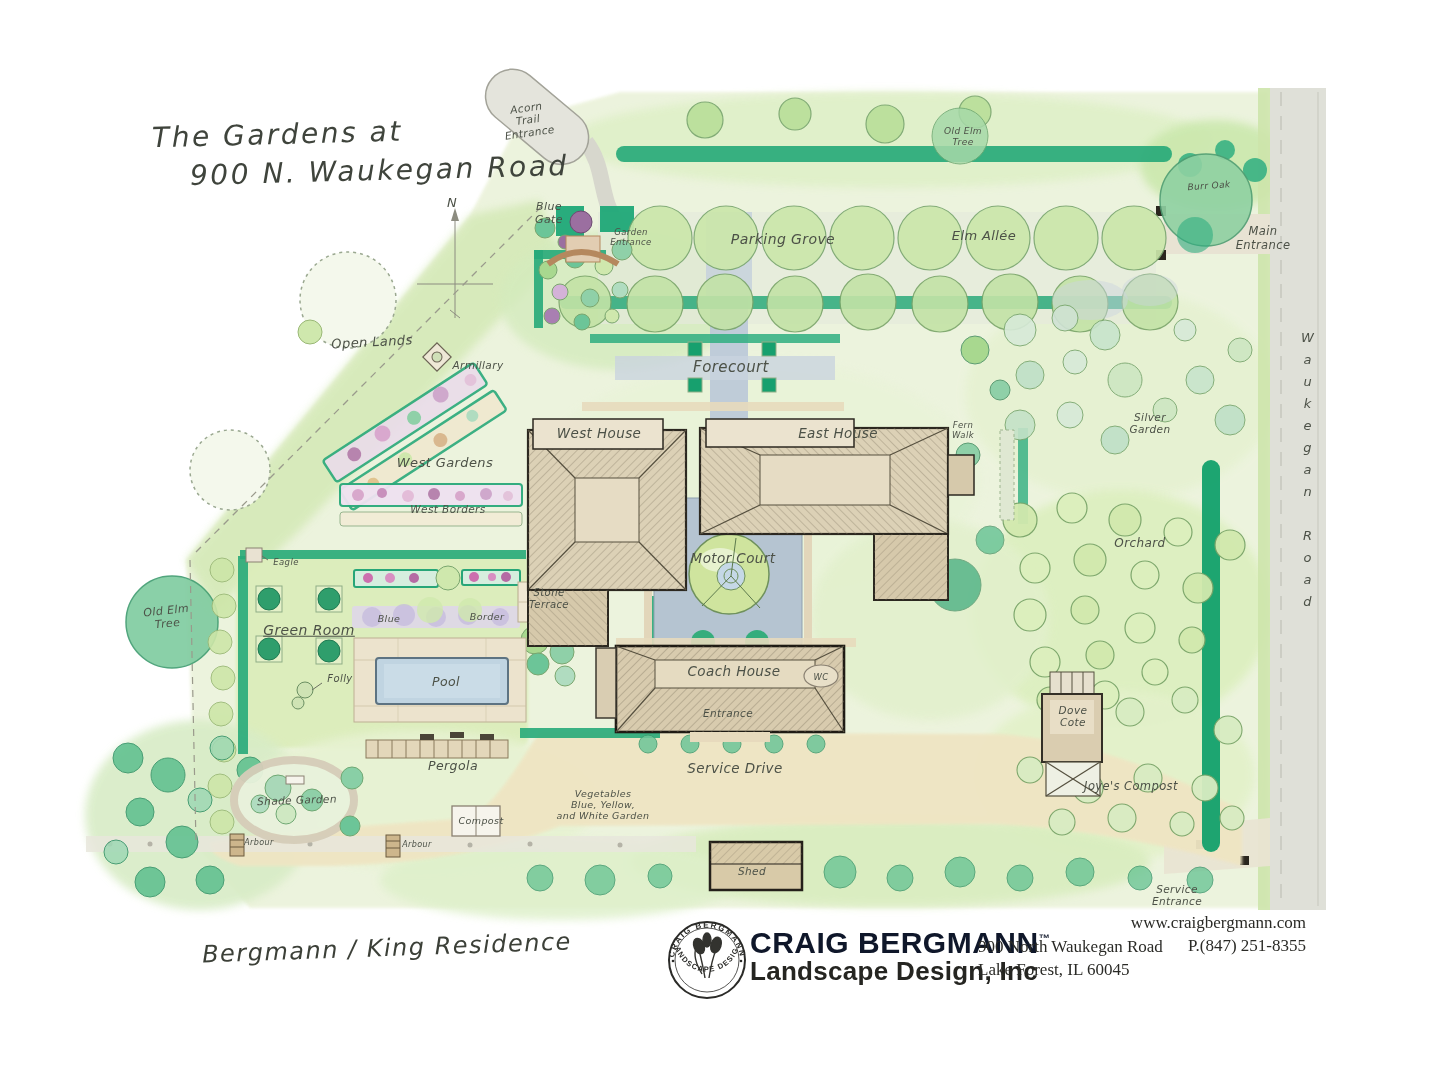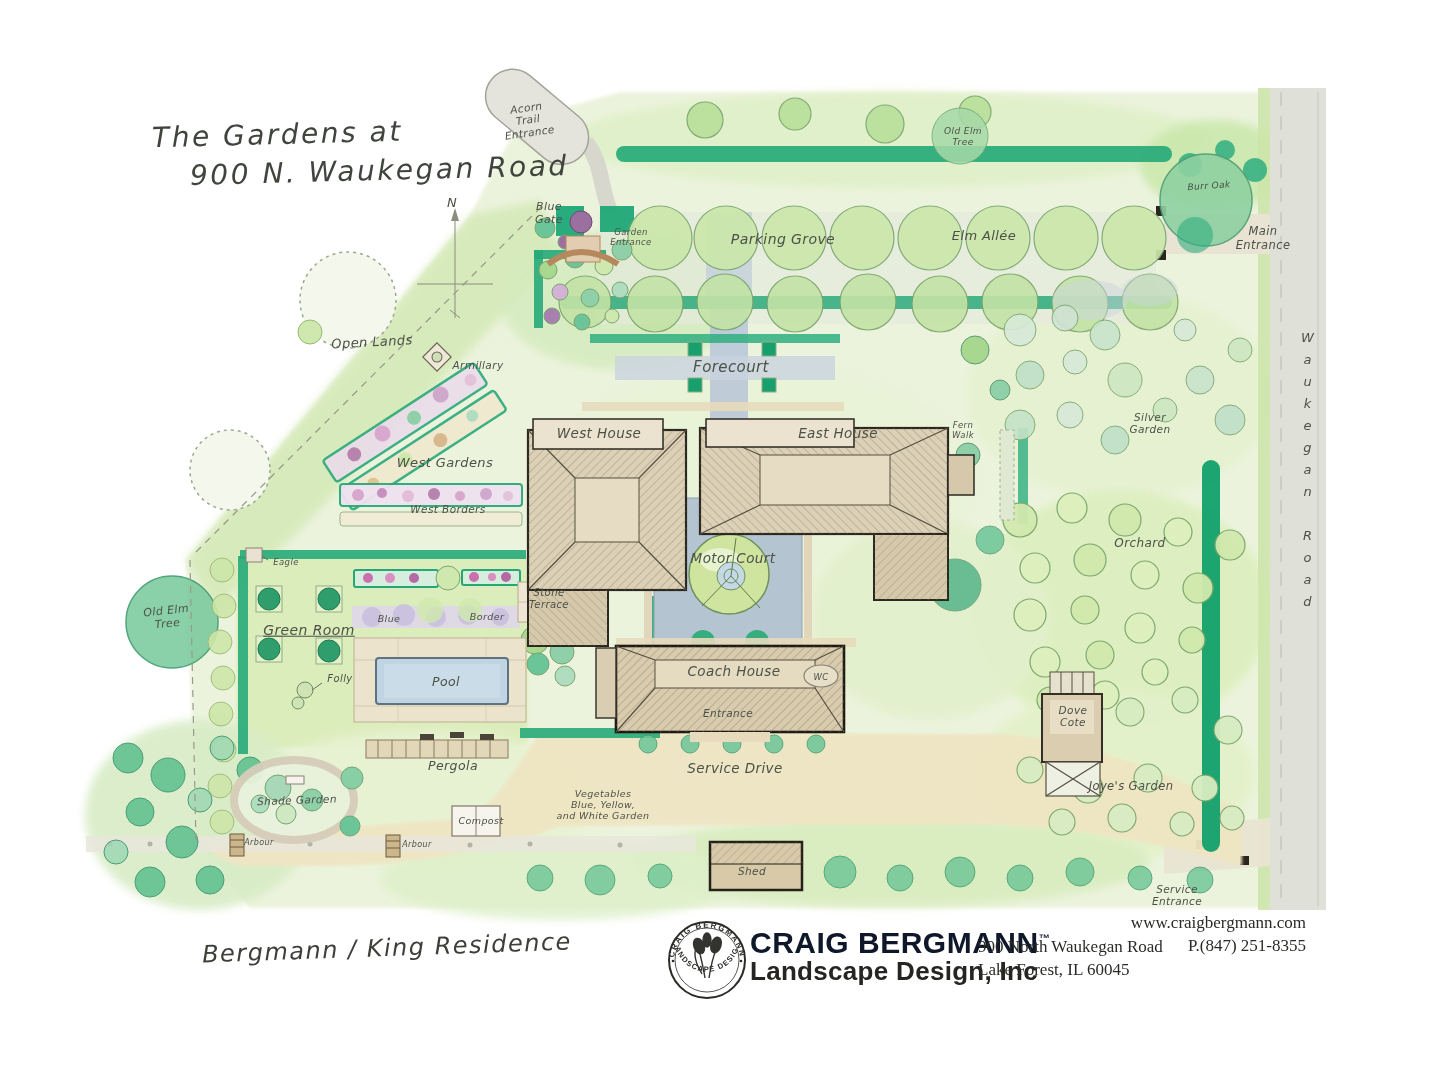--- a/index.html
+++ b/index.html
@@ -563,21 +563,21 @@
 <div class="lbl" style="left:734px;top:672px;font-size:13.5px;">Coach House</div>
 <div class="lbl" style="left:728px;top:713px;font-size:10.5px;">Entrance</div>
 <div class="lbl" style="left:821px;top:677px;font-size:8.5px;">WC</div>
 <div class="lbl" style="left:1073px;top:716px;font-size:10.5px;">Dove
 Cote</div>
 <div class="lbl" style="left:453px;top:766px;font-size:12.5px;">Pergola</div>
 <div class="lbl" style="left:603px;top:781px;font-size:9.5px;margin-top:24px;">Vegetables
 Blue, Yellow,
 and White Garden</div>
 <div class="lbl" style="left:735px;top:769px;font-size:13.5px;">Service Drive</div>
-<div class="lbl" style="left:1131px;top:787px;font-size:11.5px;">Joye's Garden</div>
+<div class="lbl" style="left:1131px;top:787px;font-size:11.5px;">Joye's Compost</div>
 <div class="lbl" style="left:297px;top:800px;font-size:10.5px;transform:translate(-50%,-50%) rotate(-2deg);">Shade Garden</div>
 <div class="lbl" style="left:259px;top:843px;font-size:8px;">Arbour</div>
 <div class="lbl" style="left:417px;top:845px;font-size:8px;">Arbour</div>
 <div class="lbl" style="left:481px;top:821px;font-size:9.5px;">Compost</div>
 <div class="lbl" style="left:752px;top:871px;font-size:10.5px;">Shed</div>
 <div class="lbl" style="left:1177px;top:867px;font-size:10.5px;margin-top:28px;">Service
 Entrance</div>
 
 <div class="signature" style="left:202px;top:934px;">Bergmann / King Residence</div>
 

